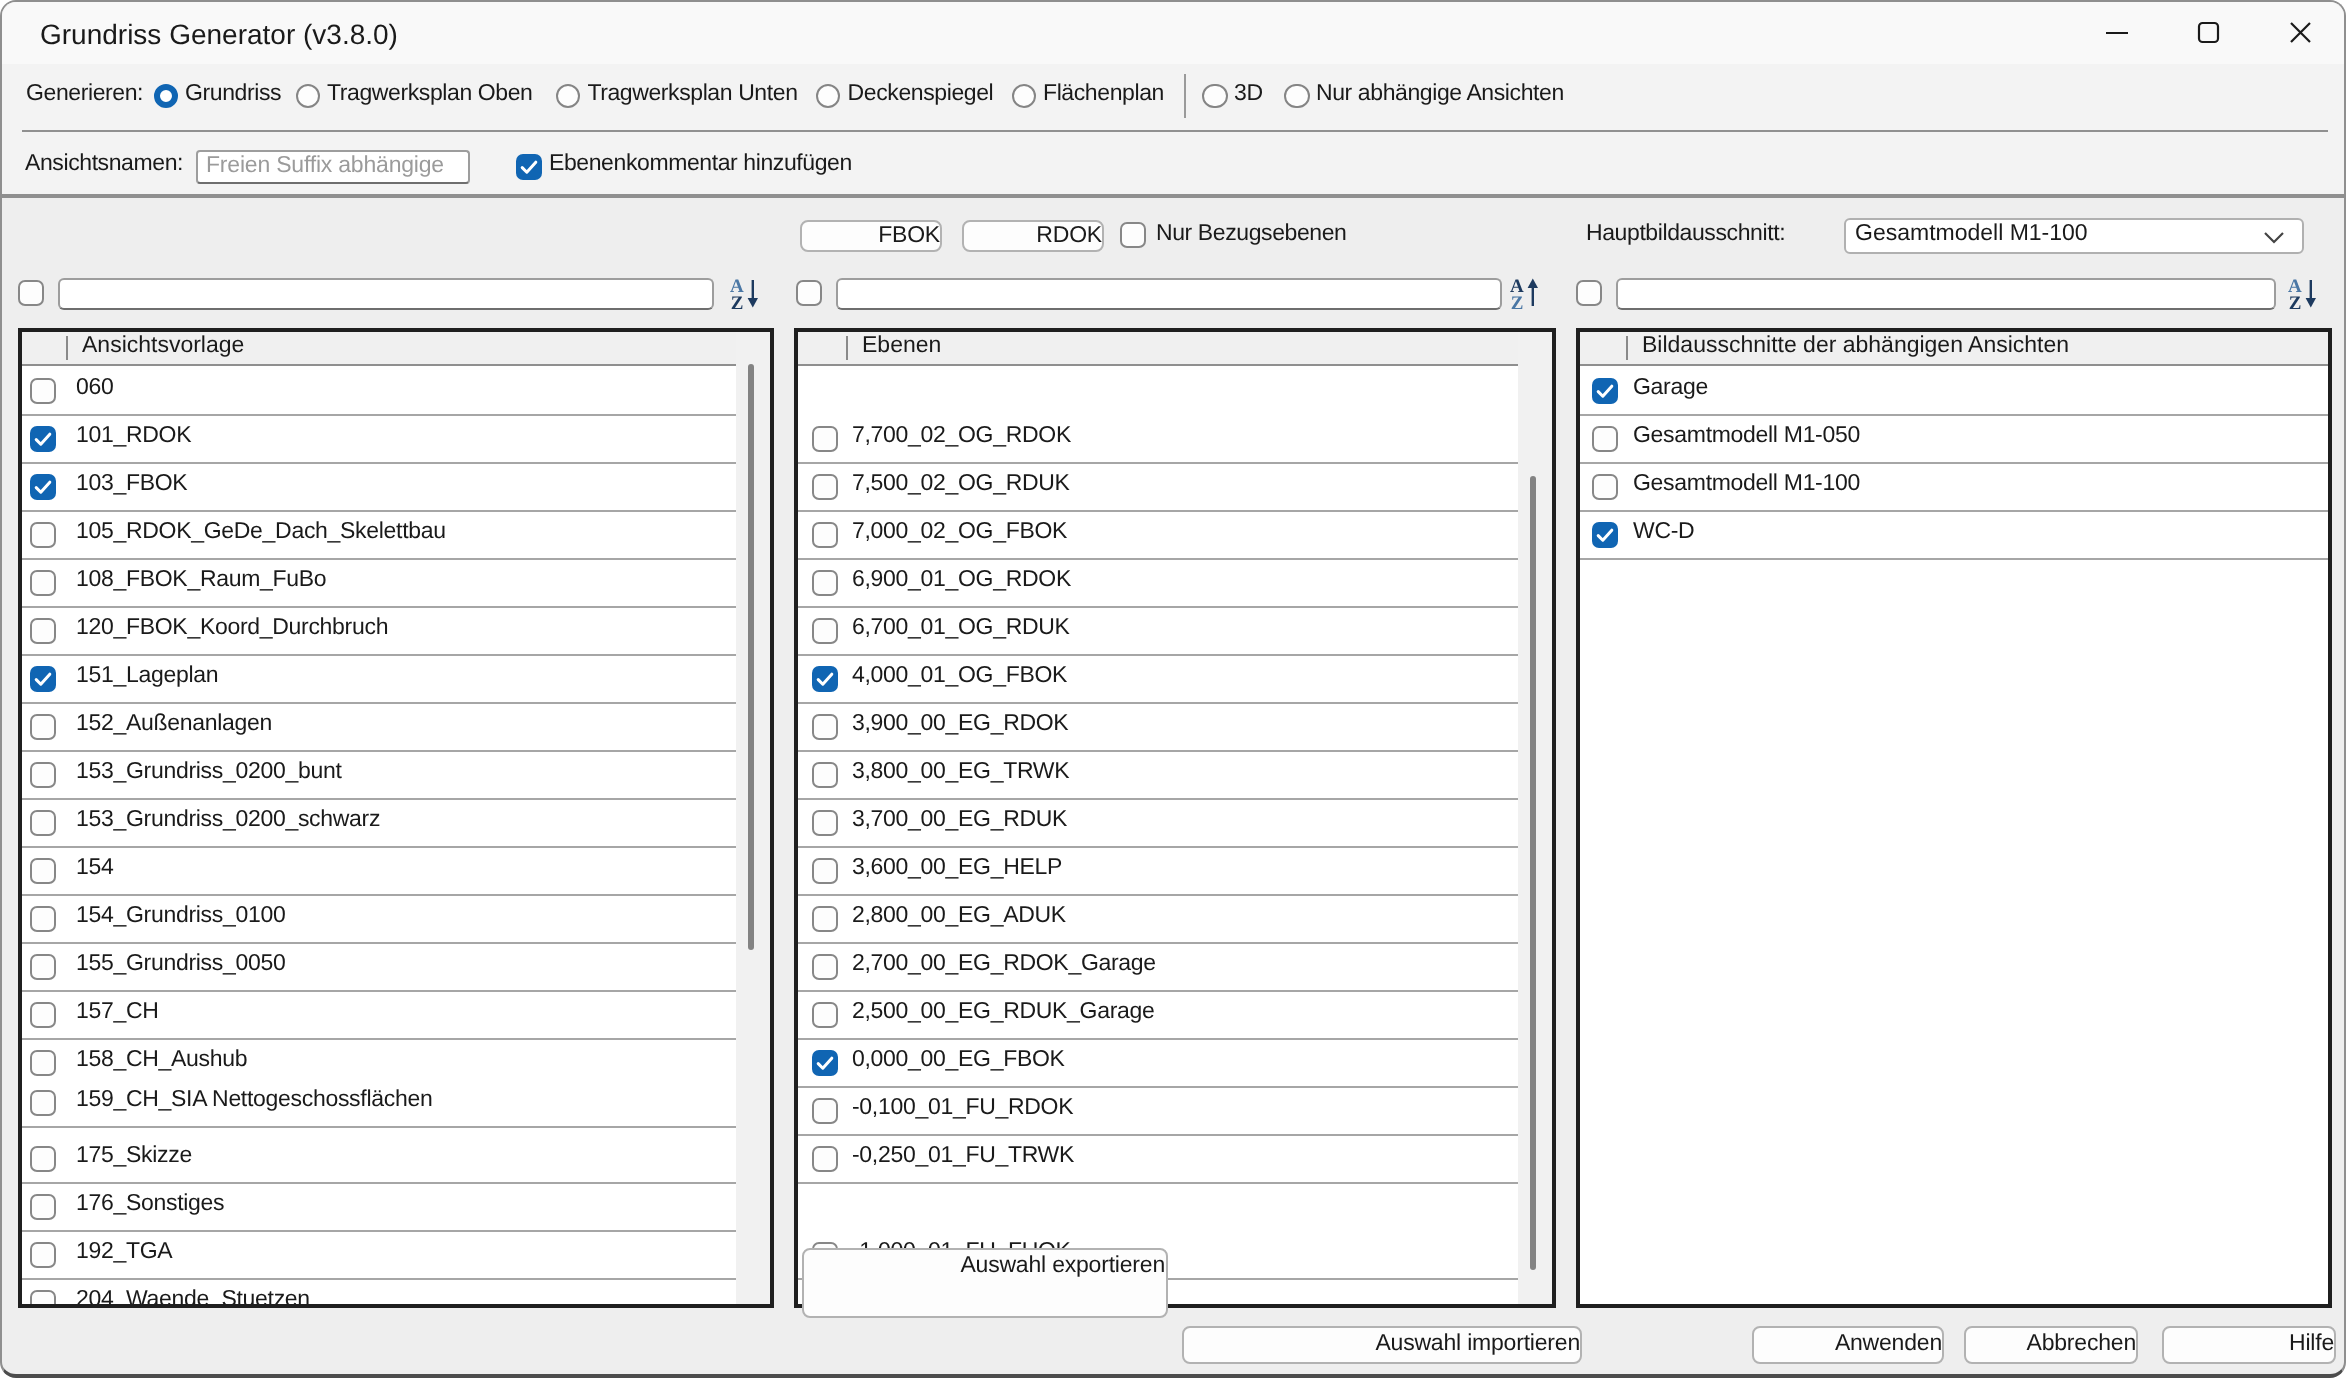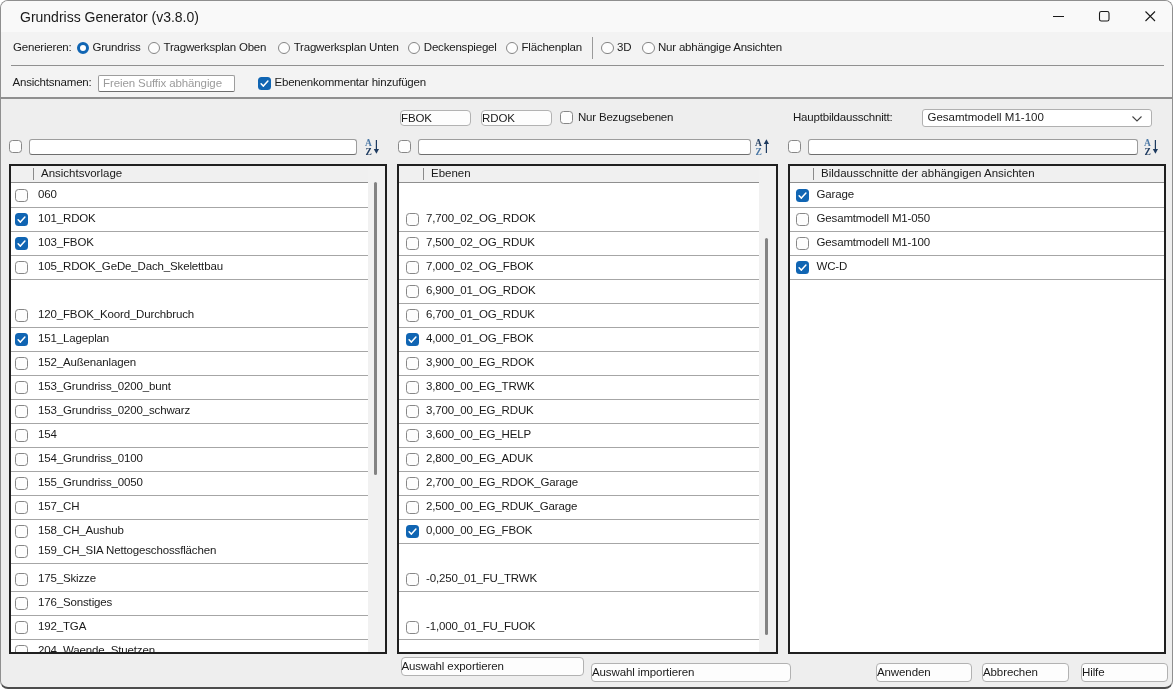--- a/index.html
+++ b/index.html
@@ -11,21 +11,21 @@
 .sep1{position:absolute;left:10px;top:64px;width:1153px;height:1px;background:#909090}
 .title{position:absolute;left:19px;top:7.5px;font-size:14px}
 .rad{position:absolute;top:40.5px;width:12.4px;height:12.4px;border-radius:50%;border:1px solid #858585;background:#fdfdfd}
 .rad.on{border:3.8px solid #1065b3;background:#fff}
 .rlab{position:absolute;top:40.4px;white-space:nowrap;letter-spacing:-0.2px}
 .glab{position:absolute;white-space:nowrap;letter-spacing:-0.2px}
 .vdiv{position:absolute;left:591px;top:36px;width:1px;height:22px;background:#9a9a9a}
 .tinput{position:absolute;left:97px;top:74px;width:137px;height:17px;background:#fff;border:1px solid #9d9d9d;border-bottom-color:#6e6e6e;border-radius:2px;color:#9b9b9b;line-height:15px;padding-left:4px;letter-spacing:-0.1px}
 .cb{position:absolute;border:1px solid #878787;border-radius:3.5px;background:#fdfdfd}
 .cb.on{border:none;background:#1065b3}
-.btn{position:absolute;background:#fdfdfd;border:1px solid #b2b2b2;border-radius:4px;text-align:left;letter-spacing:-0.1px}
+.btn{position:absolute;background:#fdfdfd;border:1px solid #b2b2b2;border-radius:4px;text-align:right;letter-spacing:-0.1px}
 .combo{position:absolute;left:920.5px;top:108px;width:230px;height:17.5px;background:#fff;border:1px solid #b0b0b0;border-radius:3px;line-height:15px;padding-left:5px}
 .sinput{position:absolute;top:138px;height:15.5px;background:#fff;border:1px solid #9d9d9d;border-bottom-color:#6e6e6e;border-radius:3px}
 .list{position:absolute;top:162.5px;height:490px;background:#fff;border:2px solid #1f1f1f;overflow:hidden}
 .lhead{position:absolute;left:0;top:0;height:17.5px;background:#f0f0f0;border-bottom:1.5px solid #8f8f8f}
 .tick{position:absolute;top:2.5px;width:1px;height:12px;background:#8a8a8a}
 .htxt{position:absolute;top:1.8px;white-space:nowrap}
 .rows{position:absolute;left:0;top:18px;width:100%;height:468.5px;overflow:hidden}
 .row{position:absolute;height:24px;border-bottom:1px solid #a6a6a6;background:#fff}
 .rtxt{position:absolute;top:4.8px;white-space:nowrap;letter-spacing:-0.15px}
 .track{position:absolute;right:0;top:0;height:100%;background:#f1f1f1}
@@ -114,20 +114,24 @@
         <div class="row" style="top:48px;width:356.5px">
           <div class="cb on" style="left:4px;top:5.5px;width:13px;height:13px"><svg width="13" height="13" viewBox="0 0 13 13">
               <path d="M3.1 6.8 L5.4 9.1 L9.9 4.1" stroke="#fff" stroke-width="1.5" fill="none" stroke-linecap="round" stroke-linejoin="round"></path>
             </svg></div>
           <span class="rtxt" style="left:27px">103_FBOK</span>
         </div>
         <div class="row" style="top:72px;width:356.5px">
           <div class="cb" style="left:4px;top:5.5px;width:13px;height:13px"></div>
           <span class="rtxt" style="left:27px">105_RDOK_GeDe_Dach_Skelettbau</span>
         </div>
+        <div class="row" style="top:96px;width:356.5px">
+          <div class="cb" style="left:4px;top:5.5px;width:13px;height:13px"></div>
+          <span class="rtxt" style="left:27px">108_FBOK_Raum_FuBo</span>
+        </div>
         <div class="row" style="top:120px;width:356.5px">
           <div class="cb" style="left:4px;top:5.5px;width:13px;height:13px"></div>
           <span class="rtxt" style="left:27px">120_FBOK_Koord_Durchbruch</span>
         </div>
         <div class="row" style="top:144px;width:356.5px">
           <div class="cb on" style="left:4px;top:5.5px;width:13px;height:13px"><svg width="13" height="13" viewBox="0 0 13 13">
               <path d="M3.1 6.8 L5.4 9.1 L9.9 4.1" stroke="#fff" stroke-width="1.5" fill="none" stroke-linecap="round" stroke-linejoin="round"></path>
             </svg></div>
           <span class="rtxt" style="left:27px">151_Lageplan</span>
         </div>
@@ -246,20 +250,24 @@
         <div class="row" style="top:312px;width:359.5px">
           <div class="cb" style="left:6.5px;top:5.5px;width:13px;height:13px"></div>
           <span class="rtxt" style="left:27px">2,500_00_EG_RDUK_Garage</span>
         </div>
         <div class="row" style="top:336px;width:359.5px">
           <div class="cb on" style="left:6.5px;top:5.5px;width:13px;height:13px"><svg width="13" height="13" viewBox="0 0 13 13">
               <path d="M3.1 6.8 L5.4 9.1 L9.9 4.1" stroke="#fff" stroke-width="1.5" fill="none" stroke-linecap="round" stroke-linejoin="round"></path>
             </svg></div>
           <span class="rtxt" style="left:27px">0,000_00_EG_FBOK</span>
         </div>
+        <div class="row" style="top:360px;width:359.5px">
+          <div class="cb" style="left:6.5px;top:5.5px;width:13px;height:13px"></div>
+          <span class="rtxt" style="left:27px">-0,100_01_FU_RDOK</span>
+        </div>
         <div class="row" style="top:384px;width:359.5px">
           <div class="cb" style="left:6.5px;top:5.5px;width:13px;height:13px"></div>
           <span class="rtxt" style="left:27px">-0,250_01_FU_TRWK</span>
         </div>
         <div class="row" style="top:432px;width:359.5px">
           <div class="cb" style="left:6.5px;top:5.5px;width:13px;height:13px"></div>
           <span class="rtxt" style="left:27px">-0,400_01_FU_RDUK</span>
         </div>
         <div class="row" style="top:432px;width:359.5px">
           <div class="cb" style="left:6.5px;top:5.5px;width:13px;height:13px"></div>
@@ -290,17 +298,17 @@
           <span class="rtxt" style="left:26.5px">Gesamtmodell M1-100</span>
         </div>
         <div class="row" style="top:72px;width:374px">
           <div class="cb on" style="left:5.5px;top:5.5px;width:13px;height:13px"><svg width="13" height="13" viewBox="0 0 13 13">
               <path d="M3.1 6.8 L5.4 9.1 L9.9 4.1" stroke="#fff" stroke-width="1.5" fill="none" stroke-linecap="round" stroke-linejoin="round"></path>
             </svg></div>
           <span class="rtxt" style="left:26.5px">WC-D</span>
         </div>
       </div>
     </div>
-    <div class="btn" style="left:399.5px;top:656px;width:183px;height:19px;line-height:17px">Auswahl exportieren</div>
+    <div class="btn" style="left:399.5px;top:623px;width:183px;height:35px;line-height:17px">Auswahl exportieren</div>
     <div class="btn" style="left:590px;top:662px;width:200px;height:19px;line-height:17px">Auswahl importieren</div>
     <div class="btn" style="left:875px;top:662px;width:96px;height:19px;line-height:17px">Anwenden</div>
     <div class="btn" style="left:981px;top:662px;width:87px;height:19px;line-height:17px">Abbrechen</div>
     <div class="btn" style="left:1080px;top:662px;width:87px;height:19px;line-height:17px">Hilfe</div>
   </div>
 </body></html>

